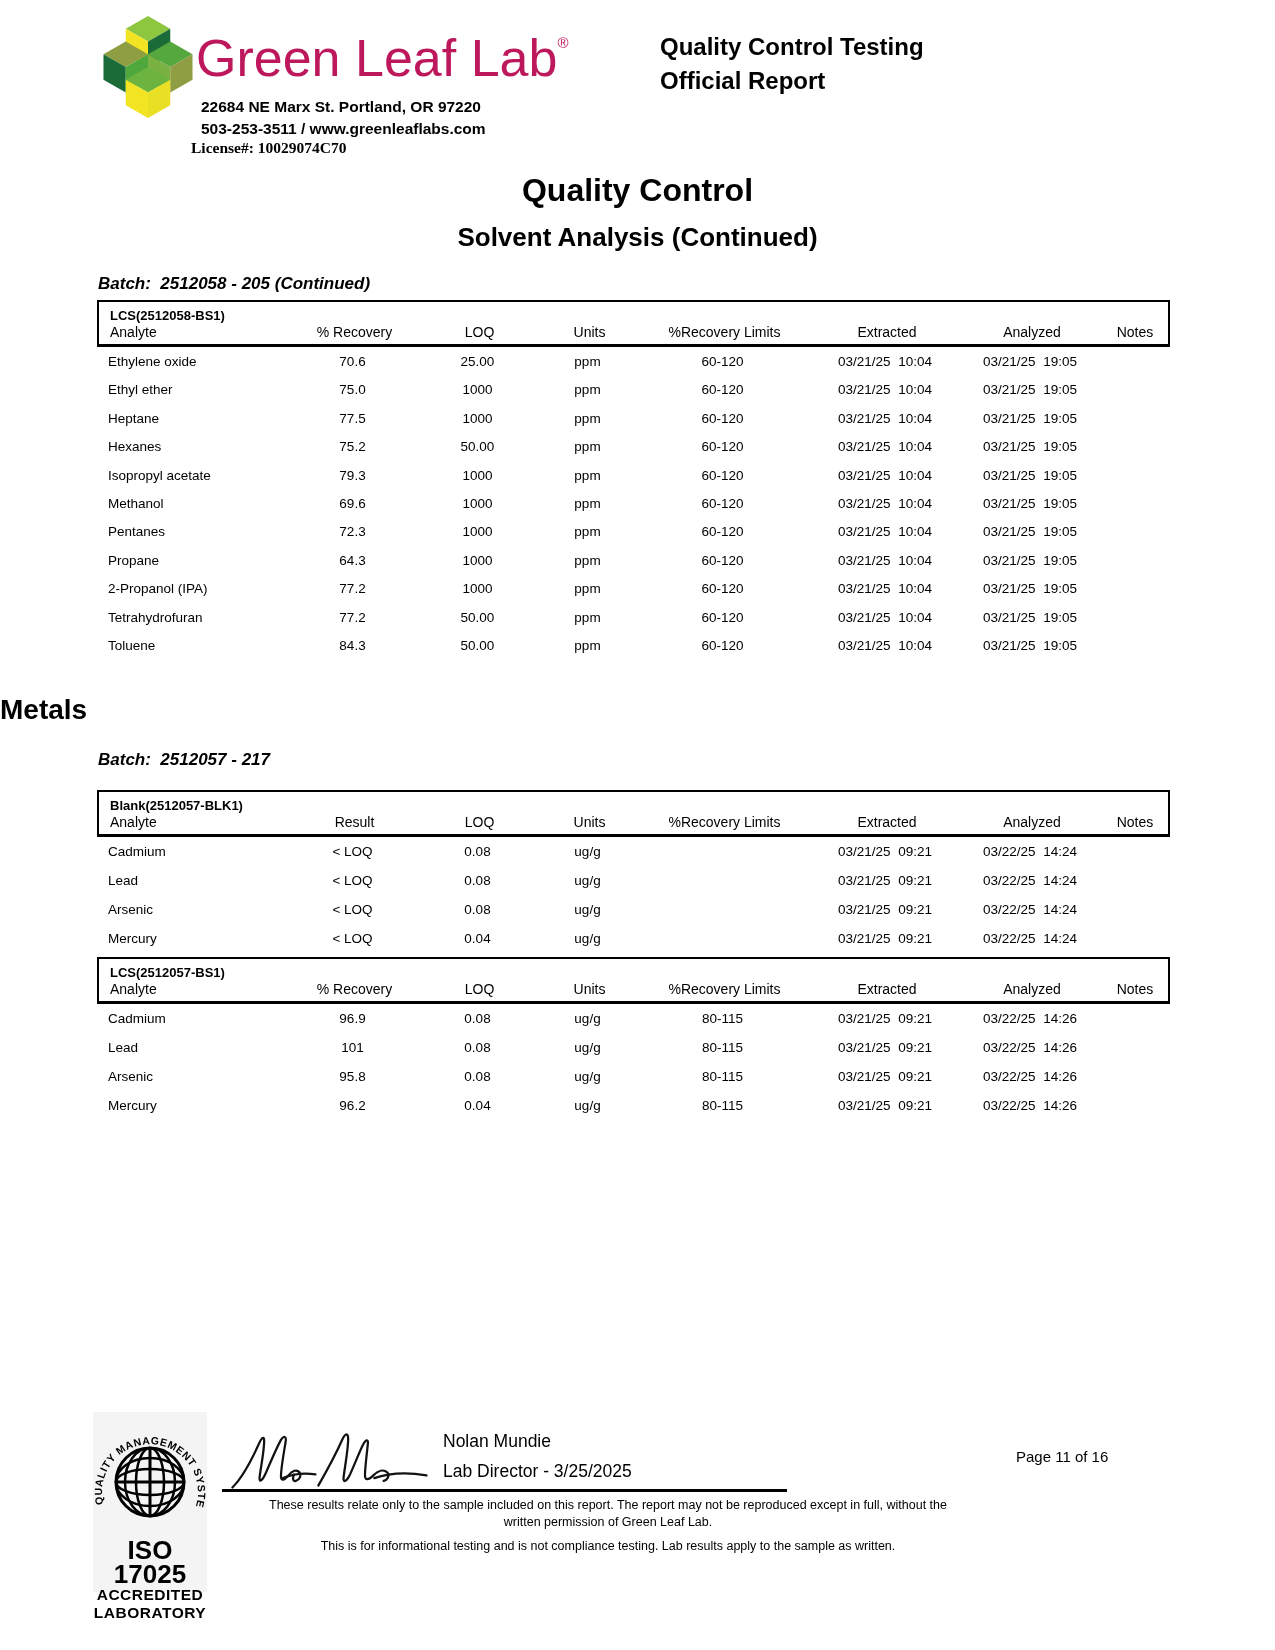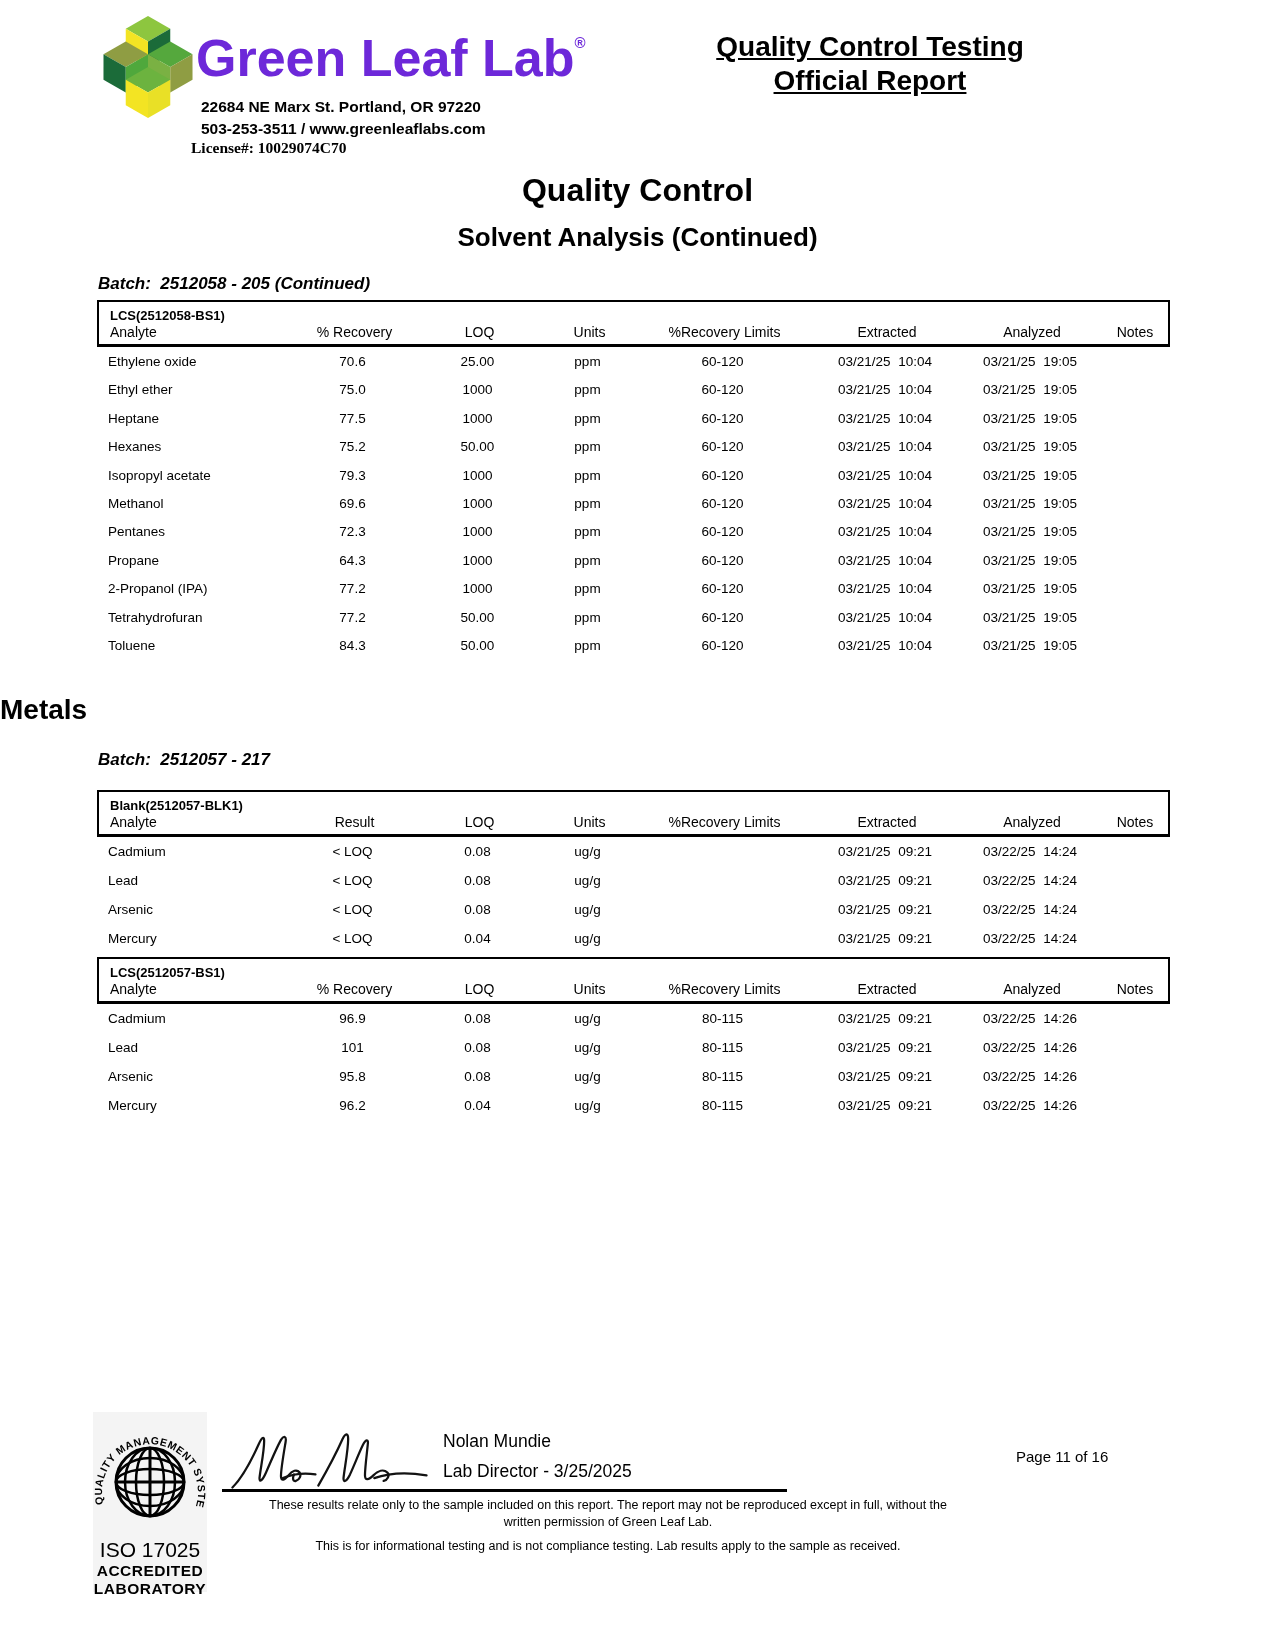--- a/index.html
+++ b/index.html
@@ -1,28 +1,28 @@
 <!DOCTYPE html>
 <html><head>
 <meta charset="utf-8">
 <style>
   html,body{margin:0;padding:0;background:#fff;}
   .page{position:relative;width:1275px;height:1650px;background:#fff;overflow:hidden;
         font-family:"Liberation Sans","DejaVu Sans",sans-serif;color:#000;}
 
   
   .logo{position:absolute;left:95px;top:14px;width:106px;height:106px;}
-  .brand{position:absolute;left:196px;top:28px;font-size:52px;font-weight:bold;
-         color:#6d28d9;letter-spacing:0px;white-space:pre;}
+  .brand{position:absolute;left:196px;top:28px;font-size:52px;font-weight:normal;
+         color:#be185d;letter-spacing:0px;white-space:pre;}
   .brand sup{font-size:15px;vertical-align:28px;}
   .hdr-addr{position:absolute;left:201px;top:96px;font-size:15.5px;font-weight:bold;line-height:22px;}
   .hdr-license{position:absolute;left:191px;top:139px;font-size:15.5px;font-weight:bold;
                font-family:"Liberation Serif","DejaVu Serif",serif;}
-  .report-title{position:absolute;left:660px;top:30px;width:420px;text-align:center;
-                font-size:28px;font-weight:bold;line-height:34px;text-decoration:underline;}
+  .report-title{position:absolute;left:660px;top:30px;width:420px;text-align:left;
+                font-size:24px;font-weight:bold;line-height:34px;}
 
   
   .qc-title{position:absolute;left:0;top:172px;width:1275px;text-align:center;
             font-size:32px;font-weight:bold;}
   .qc-subtitle{position:absolute;left:0;top:222px;width:1275px;text-align:center;
                font-size:26px;font-weight:bold;}
   .metals-title{position:absolute;left:0;top:694px;width:1084px;text-align:left;
                 font-size:28px;font-weight:bold;}
   .batch{position:absolute;left:98px;font-size:17px;font-weight:bold;font-style:italic;white-space:pre;}
   .batch1{top:274px;}
@@ -40,21 +40,21 @@
   .hdr-cell.c0{text-align:left;padding-left:11px;}
   .tbl-rows{padding-top:3px;}
   .row{height:28.4px;}
   .tbl2 .row,.tbl3 .row{height:29px;}
   .cell{font-size:13.5px;text-align:center;padding-top:4px;white-space:pre;}
   .cell.c0{text-align:left;padding-left:11px;}
 
   
   .iso-badge{position:absolute;left:93px;top:1412px;width:114px;height:180px;background:#f4f4f4;
              text-align:center;}
-  .iso-line1{font-size:21px;font-weight:normal;line-height:24px;letter-spacing:0px;}
+  .iso-line1{font-size:26px;font-weight:bold;line-height:24px;letter-spacing:0px;}
   .iso-line2,.iso-line3{font-size:15.5px;font-weight:bold;line-height:18px;letter-spacing:0.5px;}
   .signature{position:absolute;left:222px;top:1424px;width:215px;height:70px;}
   .signer{position:absolute;left:443px;top:1426px;font-size:17.5px;line-height:30px;}
   .sig-rule{position:absolute;left:222px;top:1489px;width:565px;height:3px;background:#000;}
   .disclaimer{position:absolute;left:222px;top:1497px;width:772px;text-align:center;
               font-size:12.5px;line-height:17px;}
   .disclaimer .d3{margin-top:7px;}
   .page-num{position:absolute;left:1016px;top:1448px;font-size:15px;}
 </style>
 </head>
@@ -380,18 +380,18 @@
   <div class="signer">
     <div>Nolan Mundie</div>
     <div>Lab Director - 3/25/2025</div>
   </div>
 
   <div class="sig-rule"></div>
 
   <div class="disclaimer">
     <div class="d1">These results relate only to the sample included on this report. The report may not be reproduced except in full, without the</div>
     <div class="d2">written permission of Green Leaf Lab.</div>
-    <div class="d3">This is for informational testing and is not compliance testing. Lab results apply to the sample as received.</div>
+    <div class="d3">This is for informational testing and is not compliance testing. Lab results apply to the sample as written.</div>
   </div>
 
   <div class="page-num">Page 11 of 16</div>
 
 </div>
 
 </body></html>

